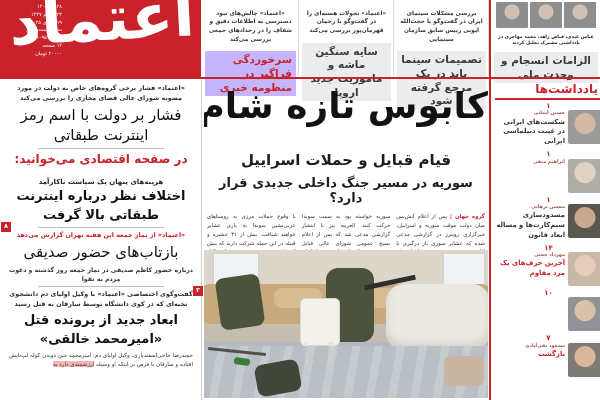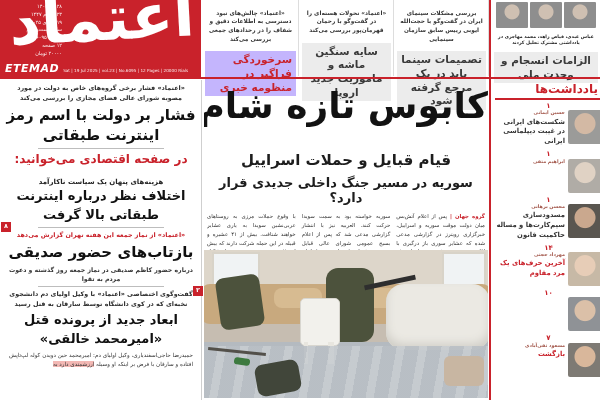--- a/index.html
+++ b/index.html
@@ -28,21 +28,21 @@
             background:radial-gradient(circle at 50% 38%, #cfc0b2 0 7px, #8e8e8e 8px);}
   .strip-caption{font-size:4.6px;color:#222;text-align:center;padding:1px 2px;font-weight:bold;line-height:1.4;}
   
   .hline-red{position:absolute;left:0;top:77px;width:600px;height:2px;background:#c9222b;}
   .vrule-gray{position:absolute;left:201px;top:80px;width:1px;height:320px;background:#cfcfcf;}
   .vrule-red{position:absolute;left:489px;top:0;width:2px;height:400px;background:#c9222b;}
   
   .left-col{position:absolute;left:0;top:80px;width:198px;height:320px;padding:2px 2px 0;text-align:center;overflow:hidden;}
   .kicker{font-size:6.4px;font-weight:bold;color:#2d2d2d;line-height:1.55;margin:2px 4px 1px;}
   .kicker.red{color:#c9222b;}
-  .hl-a{font-size:15px;font-weight:bold;color:#111;line-height:1.35;margin:1px 2px 3px;}
+  .hl-a{font-size:15px;font-weight:normal;color:#111;line-height:1.35;margin:1px 2px 3px;}
   .hl-b{font-size:13px;font-weight:bold;color:#111;line-height:1.4;margin:1px 2px 3px;}
   .sec-label{font-size:12px;font-weight:bold;color:#c9222b;margin-top:2px;}
   .sec-sub{font-size:7px;font-weight:bold;color:#222;margin:1px 0 0;}
   .divider{border-top:1px solid #bdbdbd;width:64%;margin:3px auto;}
   .small-sub{font-size:6.2px;font-weight:bold;color:#333;line-height:1.5;margin:1px 6px;}
   .body-sm{font-size:5.6px;color:#333;line-height:1.6;text-align:justify;margin:2px 7px;}
   .hl-mark{background:#f3b8b4;}
   .badge{position:absolute;background:#c9222b;color:#fff;font-size:6.5px;font-weight:bold;
          padding:1px 3px;line-height:1.2;}
   .badge-8{left:1px;top:222px;} .badge-2{left:193px;top:286px;}
@@ -108,24 +108,20 @@
     <div class="dates">
       <div>۲۸ تیر ۱۴۰۴</div>
       <div>۲۳ محرم ۱۴۴۷</div>
       <div>۱۹ جولای ۲۰۲۵</div>
       <div>سال بیست‌وسوم</div>
       <div>شماره ۶۰۹۵</div>
       <div>۱۲ صفحه</div>
       <div>۲۰۰۰۰ تومان</div>
     </div>
     <div class="logo-fa">اعتماد</div>
-    <div class="logo-row">
-      <span class="logo-en">ETEMAD</span>
-      <span class="info-strip">Sat | 19 Jul 2025 | vol.23 | No.6095 | 12 Pages | 20000 Rials</span>
-    </div>
   </header>
 
   <section class="strip-box b1">
     <p class="strip-kicker">«اعتماد» چالش‌های نبود دسترسی به اطلاعات دقیق و شفاف را در رخدادهای جمعی بررسی می‌کند</p>
     <div class="strip-head head-red">سرخوردگی فراگیر در منظومه خبری</div>
   </section>
   <section class="strip-box b2">
     <p class="strip-kicker">«اعتماد» تحولات هسته‌ای را در گفت‌وگو با رحمان قهرمان‌پور بررسی می‌کند</p>
     <div class="strip-head head-gray">سایه سنگین ماشه و ماموریت جدید اروپا</div>
   </section>
@@ -224,21 +220,21 @@
         </div>
       </div>
     </div>
 
     <div class="sb-item">
       <div class="sb-num">۱</div>
       <div class="sb-row">
         <div class="sb-photo"></div>
         <div class="sb-text">
           <div class="sb-author">محسن برهانی</div>
-          <div class="sb-title-txt">مسدودسازی سیم‌کارت‌ها و مساله حاکمیت قانون</div>
+          <div class="sb-title-txt">مسدودسازی سیم‌کارت‌ها و مساله ابعاد قانون</div>
         </div>
       </div>
     </div>
 
     <div class="sb-item">
       <div class="sb-num">۱۴</div>
       <div class="sb-row">
         <div class="sb-photo"></div>
         <div class="sb-text">
           <div class="sb-author">مهرداد حجتی</div>

